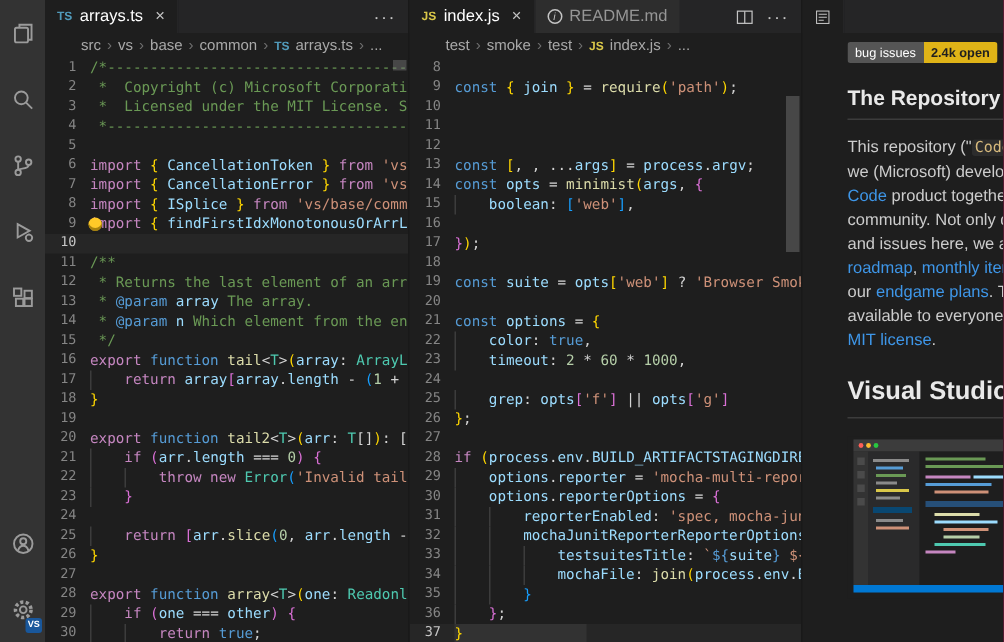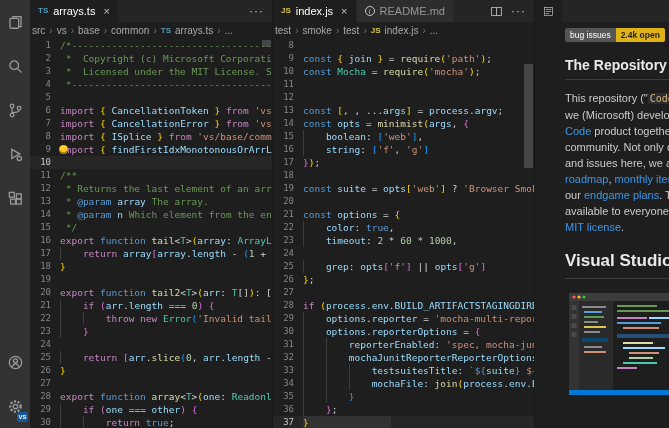--- a/index.html
+++ b/index.html
@@ -29,21 +29,21 @@
   .ficon{font-weight:bold;font-size:8px;line-height:1;}
   .ficon.ts{color:#519aba;}
   .ficon.js{color:#d9c749;}
   .circle-i{width:10px;height:10px;border:1px solid #c5c5c5;border-radius:50%;color:#c5c5c5;font-size:7px;
             display:flex;align-items:center;justify-content:center;font-style:italic;flex:none;}
   .tab-actions{margin-left:auto;display:flex;align-items:center;gap:8px;padding:0 8px;color:#c5c5c5;}
   .more-dots{font-size:12px;letter-spacing:1px;color:#c5c5c5;cursor:pointer;line-height:10px;}
   .split-icon svg{stroke:#c5c5c5;fill:none;stroke-width:1;display:block;}
 
   .breadcrumb{height:17px;display:flex;align-items:center;gap:4px;font-size:10px;color:#a9a9a9;
-              padding-left:2px;background:#1e1e1e;white-space:nowrap;overflow:hidden;}
+              padding-left:24px;background:#1e1e1e;white-space:nowrap;overflow:hidden;}
   .breadcrumb .sep{color:#6e6e6e;font-size:10px;}
   .breadcrumb .crumb{cursor:pointer;}
 
   
   .code{height:389px;overflow:hidden;position:relative;}
   .code-line{display:flex;height:13px;line-height:13px;font-family:"DejaVu Sans Mono",monospace;font-size:9.5px;white-space:pre;}
   .code-line.active{background:rgba(255,255,255,0.04);}
   .ln{flex:0 0 30px;text-align:right;padding-right:9px;color:#858585;font-size:9px;cursor:pointer;}
   .code-line.active .ln{color:#c6c6c6;}
   .ct{position:relative;white-space:pre;flex:1;}
@@ -219,27 +219,27 @@
         <span class="crumb">test</span>
         <span class="sep">›</span>
         <span class="ficon js">JS</span>
         <span class="crumb">index.js</span>
         <span class="sep">›</span>
         <span class="crumb">...</span>
       </div>
     <div class="code">
         <div class="code-line"><span class="ln">8</span><span class="ct"></span></div>
         <div class="code-line"><span class="ln">9</span><span class="ct"><span class="tk-d">const </span><span class="tk-b1">{ </span><span class="tk-v">join</span><span class="tk-b1"> } </span><span class="tk-w">= </span><span class="tk-f">require</span><span class="tk-b1">(</span><span class="tk-s">'path'</span><span class="tk-b1">)</span><span class="tk-w">;</span></span></div>
-        <div class="code-line"><span class="ln">10</span><span class="ct"><span class="tk-d">const </span><span class="tk-t">Mocha</span><span class="tk-w"> = </span><span class="tk-f">require</span><span class="tk-b1">(</span><span class="tk-s">'mocha'</span><span class="tk-b1">)</span><span class="tk-w">;</span></span></div>
+        <div class="code-line"><span class="ln">10</span></div>
         <div class="code-line"><span class="ln">11</span></div>
         <div class="code-line"><span class="ln">12</span><span class="ct"></span></div>
         <div class="code-line"><span class="ln">13</span><span class="ct"><span class="tk-d">const </span><span class="tk-b1">[</span><span class="tk-w">, , ...</span><span class="tk-v">args</span><span class="tk-b1">]</span><span class="tk-w"> = </span><span class="tk-v">process</span><span class="tk-w">.</span><span class="tk-v">argv</span><span class="tk-w">;</span></span></div>
         <div class="code-line"><span class="ln">14</span><span class="ct"><span class="tk-d">const </span><span class="tk-v">opts</span><span class="tk-w"> = </span><span class="tk-f">minimist</span><span class="tk-b1">(</span><span class="tk-v">args</span><span class="tk-w">, </span><span class="tk-b2">{</span></span></div>
         <div class="code-line"><span class="ln">15</span><span class="ct"><span class="tk-w">    </span><span class="tk-v">boolean</span><span class="tk-w">: </span><span class="tk-b3">[</span><span class="tk-s">'web'</span><span class="tk-b3">]</span><span class="tk-w">,</span><span class="guide" style="left: 0ch;"></span></span></div>
-        <div class="code-line"><span class="ln">16</span><span class="ct"><span class="tk-w">    </span><span class="tk-v">string</span><span class="tk-w">: </span><span class="tk-b3">[</span><span class="tk-s">'f'</span><span class="tk-w">, </span><span class="tk-s">'g'</span><span class="tk-b3">]</span><span class="guide" style="left: 0ch;"></span></span></div>
+        <div class="code-line"><span class="ln">16</span></div>
         <div class="code-line"><span class="ln">17</span><span class="ct"><span class="tk-b2">}</span><span class="tk-b1">)</span><span class="tk-w">;</span></span></div>
         <div class="code-line"><span class="ln">18</span><span class="ct"></span></div>
         <div class="code-line"><span class="ln">19</span><span class="ct"><span class="tk-d">const </span><span class="tk-v">suite</span><span class="tk-w"> = </span><span class="tk-v">opts</span><span class="tk-b1">[</span><span class="tk-s">'web'</span><span class="tk-b1">]</span><span class="tk-w"> ? </span><span class="tk-s">'Browser Smoke Tests'</span></span></div>
         <div class="code-line"><span class="ln">20</span><span class="ct"></span></div>
         <div class="code-line"><span class="ln">21</span><span class="ct"><span class="tk-d">const </span><span class="tk-v">options</span><span class="tk-w"> = </span><span class="tk-b1">{</span></span></div>
         <div class="code-line"><span class="ln">22</span><span class="ct"><span class="tk-w">    </span><span class="tk-v">color</span><span class="tk-w">: </span><span class="tk-d">true</span><span class="tk-w">,</span><span class="guide" style="left: 0ch;"></span></span></div>
         <div class="code-line"><span class="ln">23</span><span class="ct"><span class="tk-w">    </span><span class="tk-v">timeout</span><span class="tk-w">: </span><span class="tk-n">2</span><span class="tk-w"> * </span><span class="tk-n">60</span><span class="tk-w"> * </span><span class="tk-n">1000</span><span class="tk-w">,</span><span class="guide" style="left: 0ch;"></span></span></div>
         <div class="code-line"><span class="ln">24</span></div>
         <div class="code-line"><span class="ln">25</span><span class="ct"><span class="tk-w">    </span><span class="tk-v">grep</span><span class="tk-w">: </span><span class="tk-v">opts</span><span class="tk-b2">[</span><span class="tk-s">'f'</span><span class="tk-b2">]</span><span class="tk-w"> || </span><span class="tk-v">opts</span><span class="tk-b2">[</span><span class="tk-s">'g'</span><span class="tk-b2">]</span><span class="guide" style="left: 0ch;"></span></span></div>
         <div class="code-line"><span class="ln">26</span><span class="ct"><span class="tk-b1">}</span><span class="tk-w">;</span></span></div>

